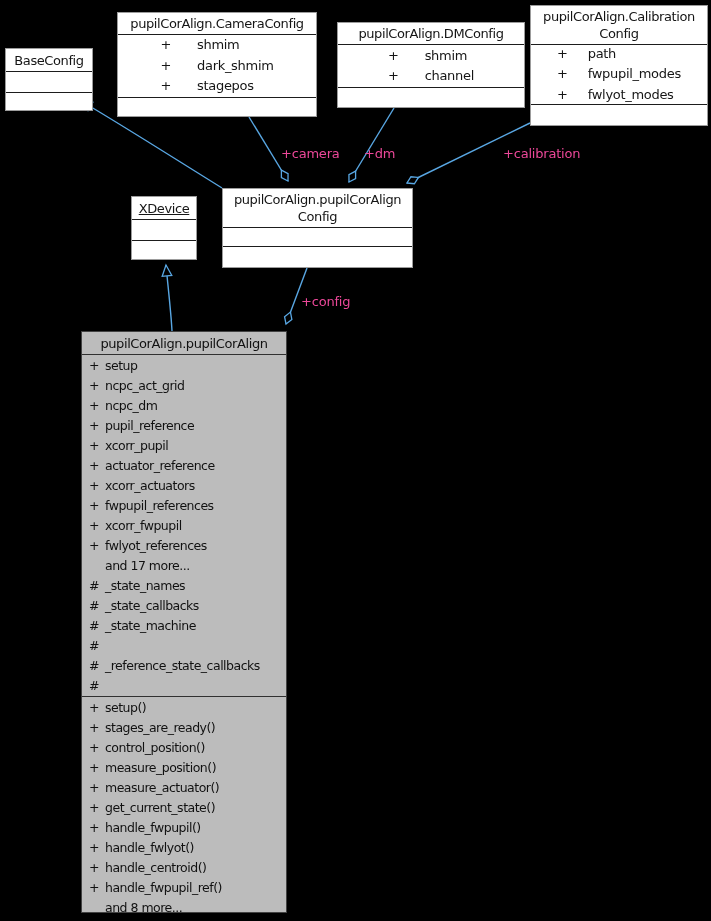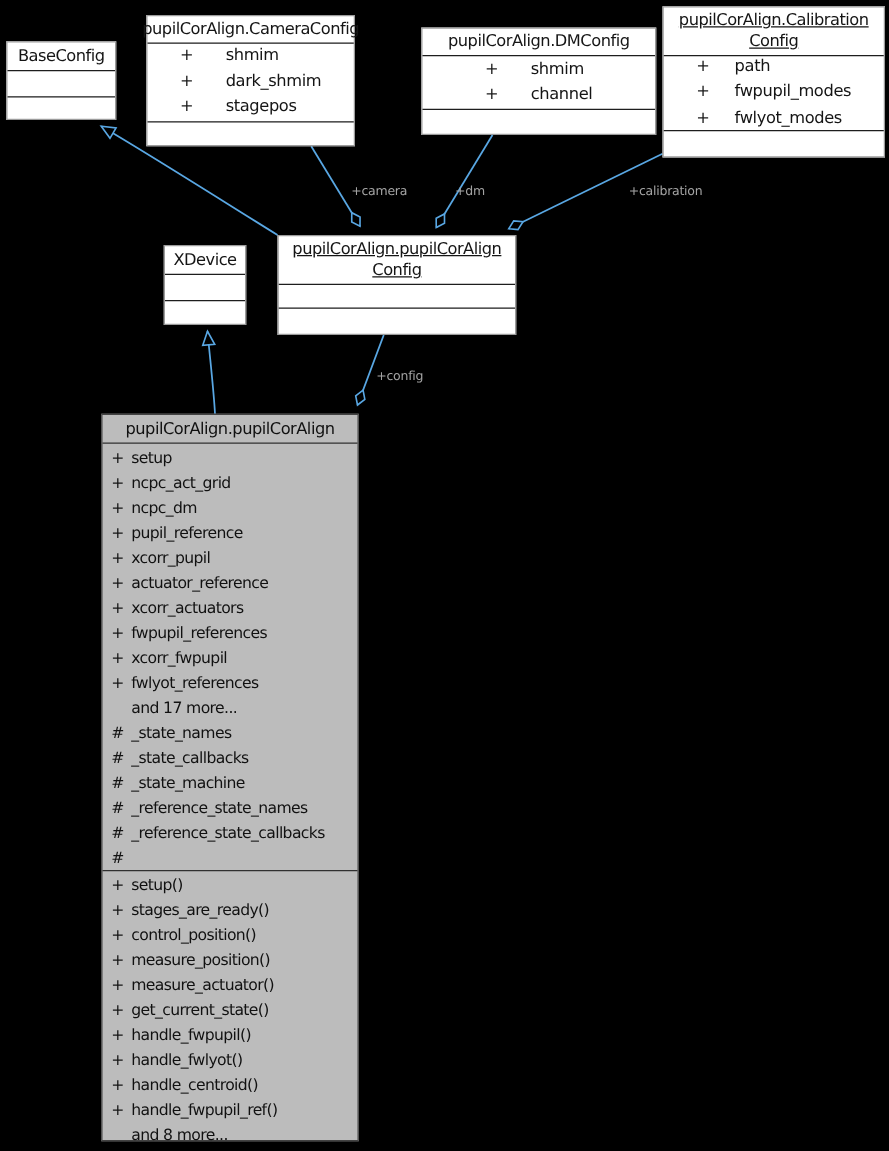--- a/index.html
+++ b/index.html
@@ -9,40 +9,40 @@
   }
   #edges{position:absolute;left:0;top:0;}
   .ubox{
     position:absolute;box-sizing:border-box;background:#ffffff;
     border:1px solid #9c9c9c;color:#151515;display:flex;flex-direction:column;
   }
   .title{
     display:flex;align-items:center;justify-content:center;text-align:center;
     font-size:13px;letter-spacing:-0.4px;white-space:nowrap;flex:0 0 auto;
   }
-  .title2{flex-direction:column;line-height:17px;justify-content:center;text-decoration:underline;}
+  .title2{flex-direction:column;line-height:17px;justify-content:center;}
   .comp{border-top:1px solid #1d1d1d;flex:1 1 auto;}
   .comp.fixed{flex:0 0 auto;}
   .members-c{
     display:grid;grid-template-columns:max-content max-content;
     justify-content:center;column-gap:26px;align-content:center;
     font-size:13px;letter-spacing:-0.3px;border-top:1px solid #1d1d1d;flex:0 0 auto;
   }
   .crow{display:contents;}
   .members-c span{line-height:20.5px;white-space:nowrap;}
   .focus{background:#bcbcbc;border:1.5px solid #434343;color:#111;}
   .focus .title{font-size:13px;}
   .sec{
     font-size:12.5px;letter-spacing:-0.5px;padding:1px 2px 0 7px;
     border-top:1px solid #303030;flex:0 0 auto;overflow:visible;
   }
   .mrow{display:flex;line-height:20px;white-space:nowrap;}
   .pfx{flex:0 0 16px;width:16px;}
   .elabel{
-    position:absolute;color:#a3a3a3;font-size:10px;letter-spacing:-0.2px;
+    position:absolute;color:#ec4899;font-size:13px;letter-spacing:-0.2px;
     white-space:nowrap;line-height:14px;
   }
 </style>
 </head>
 <body>
 
 <div id="canvas">
 
   <svg id="edges" width="711" height="921" viewBox="0 0 711 921">
     <defs>
@@ -61,27 +61,27 @@
       <path d="M172,331 C171,312 168,287 166,265" marker-end="url(#mTriangle)"></path>
       <path d="M307,268 L286,324" marker-end="url(#mDiamond)"></path>
     </g>
   </svg>
 
   <span class="elabel" style="left:281px;top:147px;">+camera</span>
   <span class="elabel" style="left:364px;top:147px;">+dm</span>
   <span class="elabel" style="left:472px;top:147px;margin-left:31px;">+calibration</span>
   <span class="elabel" style="left:301px;top:295px;">+config</span>
 
-  <div class="ubox" style="left:5px;top:33px;width:88px;height:63px;">
+  <div class="ubox" style="left:5px;top:48px;width:88px;height:63px;">
     <div class="title" style="height:22px;">BaseConfig</div>
     <div class="comp fixed" style="height:20px;"></div>
     <div class="comp"></div>
   </div>
 
-  <div class="ubox" style="left:117px;top:12px;width:167px;height:105px;">
+  <div class="ubox" style="left:117px;top:12px;width:200px;height:105px;">
     <div class="title" style="height:21px;">pupilCorAlign.CameraConfig</div>
     <div class="members-c" style="height:62px;">
 
         <div class="crow">
           <span>+</span>
           <span>shmim</span>
         </div>
 
         <div class="crow">
           <span>+</span>
@@ -131,21 +131,21 @@
         </div>
 
         <div class="crow">
           <span>+</span>
           <span>fwlyot_modes</span>
         </div>
       </div>
     <div class="comp"></div>
   </div>
 
-  <div class="ubox" style="left:131px;top:196px;width:66px;height:64px;">
+  <div class="ubox" style="left:131px;top:196px;width:66px;height:64px;text-decoration:underline;">
     <div class="title" style="height:22px;">XDevice</div>
     <div class="comp fixed" style="height:20px;"></div>
     <div class="comp"></div>
   </div>
 
   <div class="ubox" style="left:222px;top:188px;width:191px;height:80px;">
     <div class="title title2" style="height:38px;">
       <span>pupilCorAlign.pupilCorAlign</span>
       <span>Config</span>
     </div>
@@ -222,21 +222,20 @@
           <span>_state_callbacks</span>
         </div>
 
         <div class="mrow">
           <span class="pfx">#</span>
           <span>_state_machine</span>
         </div>
 
         <div class="mrow">
           <span class="pfx">#</span>
-          <span>_reference_state_names</span>
         </div>
 
         <div class="mrow">
           <span class="pfx">#</span>
           <span>_reference_state_callbacks</span>
         </div>
 
         <div class="mrow">
           <span class="pfx">#</span>
         </div>

